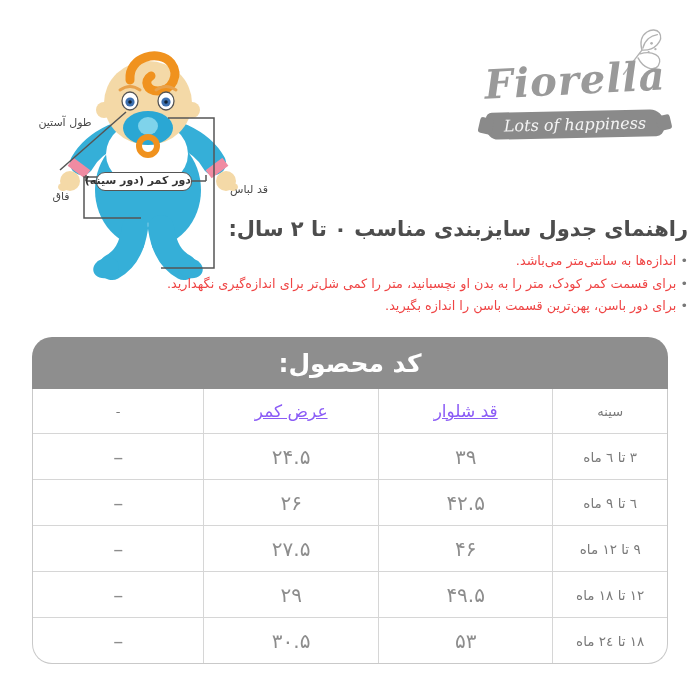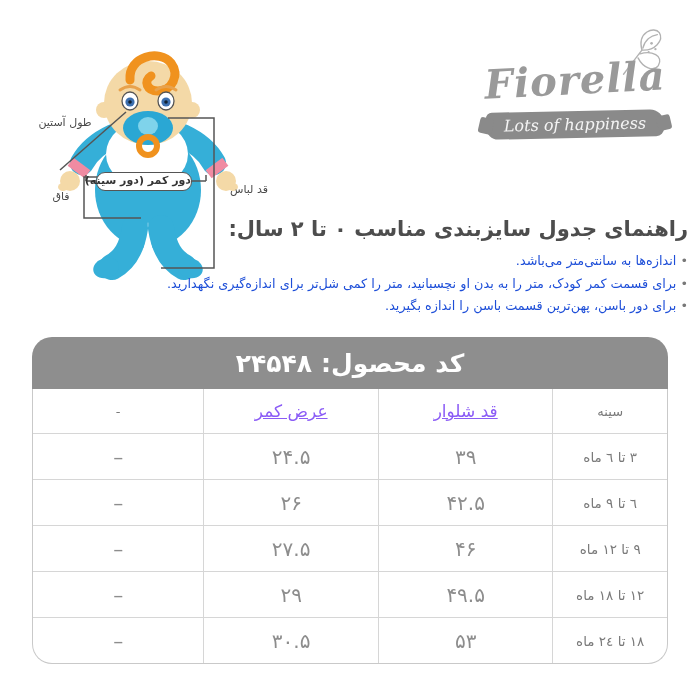--- a/index.html
+++ b/index.html
@@ -28,21 +28,21 @@
   .rise-label{left:24px;top:150px;width:38px;}
   .garment-label{left:200px;top:143px;width:62px;}
   .waist-pill{position:absolute;left:78px;top:132px;width:94px;height:17px;background:#fff;
           border:1px solid #555;border-radius:9px;font-size:11px;font-weight:bold;color:#333;
           line-height:16px;text-align:center;direction:rtl;white-space:nowrap;}
 
   
   .guide{position:absolute;top:217px;right:12px;text-align:right;direction:rtl;}
   .guide h1{margin:0 0 9px 0;font-size:21px;font-weight:bold;color:#4d4d4d;white-space:nowrap;}
   .guide ul{margin:0;padding:0;list-style:none;}
-  .guide li{font-size:12.8px;line-height:22.5px;color:#1d4ed8;white-space:nowrap;}
+  .guide li{font-size:12.8px;line-height:22.5px;color:#ef4444;white-space:nowrap;}
   .guide li::before{content:"• ";color:#787878;}
 
   
   .band{position:absolute;left:32px;top:337px;width:636px;height:52px;background:#8e8e8e;
         border-radius:20px 20px 0 0;display:flex;align-items:center;justify-content:center;
         direction:rtl;color:#fff;font-weight:bold;font-size:25px;gap:9px;}
 
   
   .tablewrap{position:absolute;left:32px;top:389px;width:636px;background:#fff;
         border:1px solid #c9c9c9;border-top:none;border-radius:0 0 20px 20px;overflow:hidden;
@@ -151,21 +151,20 @@
     <h1>راهنمای جدول سایزبندی مناسب ۰ تا ۲ سال:</h1>
     <ul>
       <li>اندازه‌ها به سانتی‌متر می‌باشد.</li>
       <li>برای قسمت کمر کودک، متر را به بدن او نچسبانید، متر را کمی شل‌تر برای اندازه‌گیری نگهدارید.</li>
       <li>برای دور باسن، پهن‌ترین قسمت باسن را اندازه بگیرید.</li>
     </ul>
   </div>
 
   <div class="band">
     <span>کد محصول:</span>
-    <span>۲۴۵۴۸</span>
   </div>
 
   <div class="tablewrap">
     <table class="sizes">
       <tbody>
           <tr>
         <th class="col-size hdr-small">سینه</th>
         <th class="col-pants hdr-big">قد شلوار</th>
         <th class="col-waist hdr-big">عرض کمر</th>
         <th class="col-extra hdr-small">-</th>

